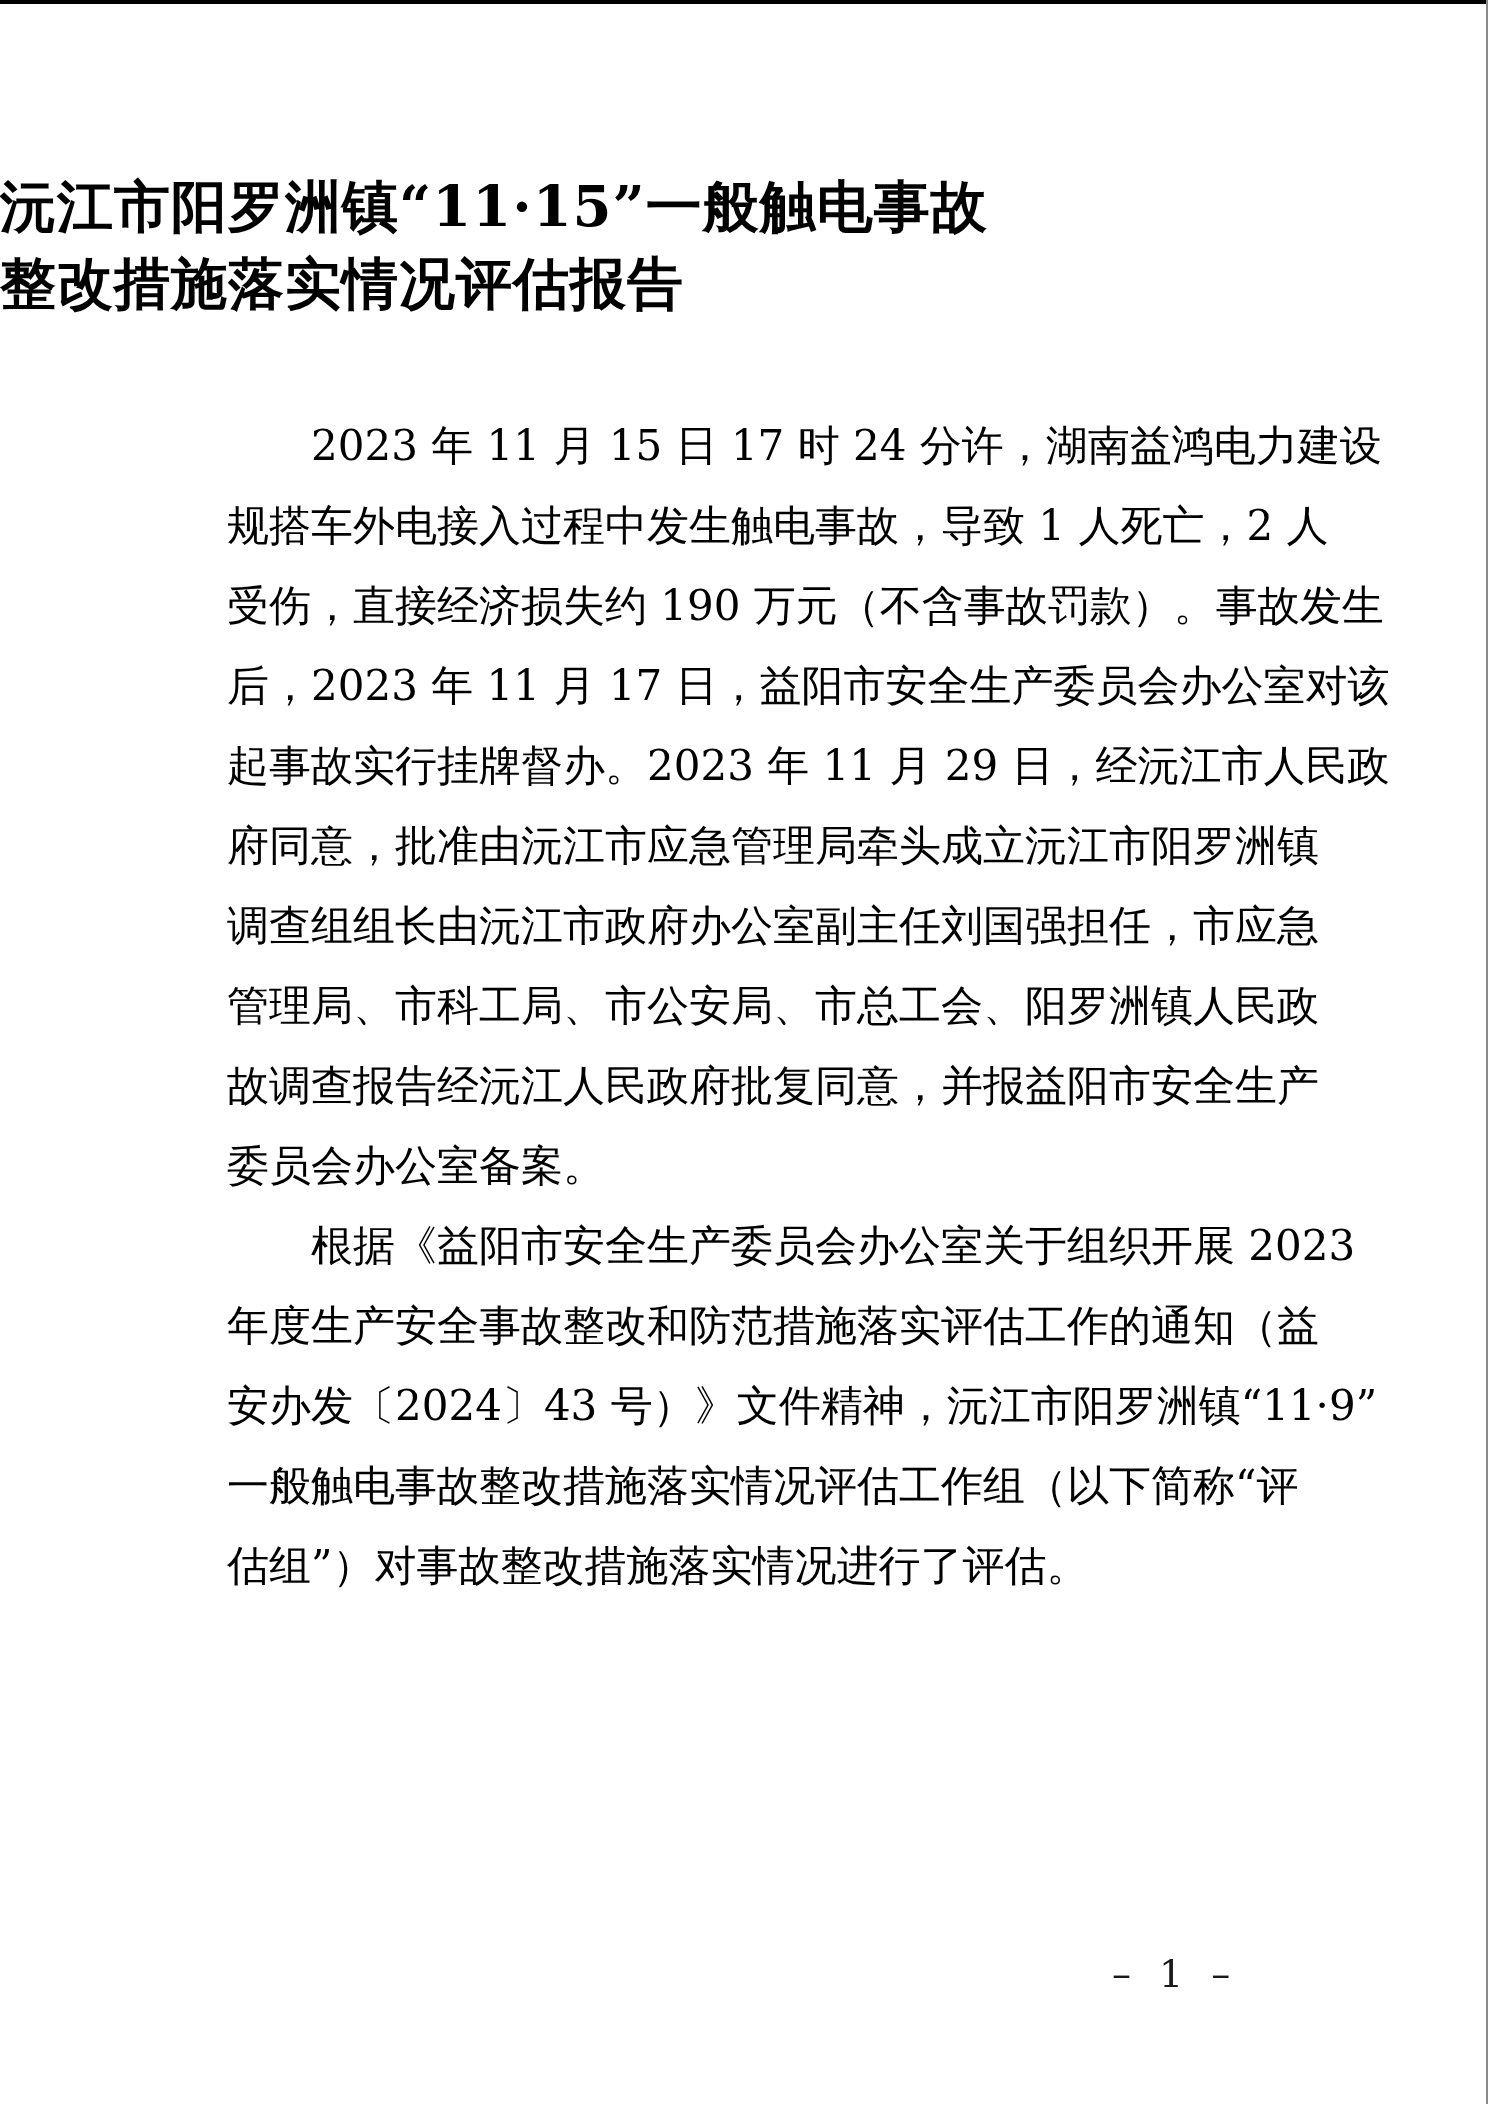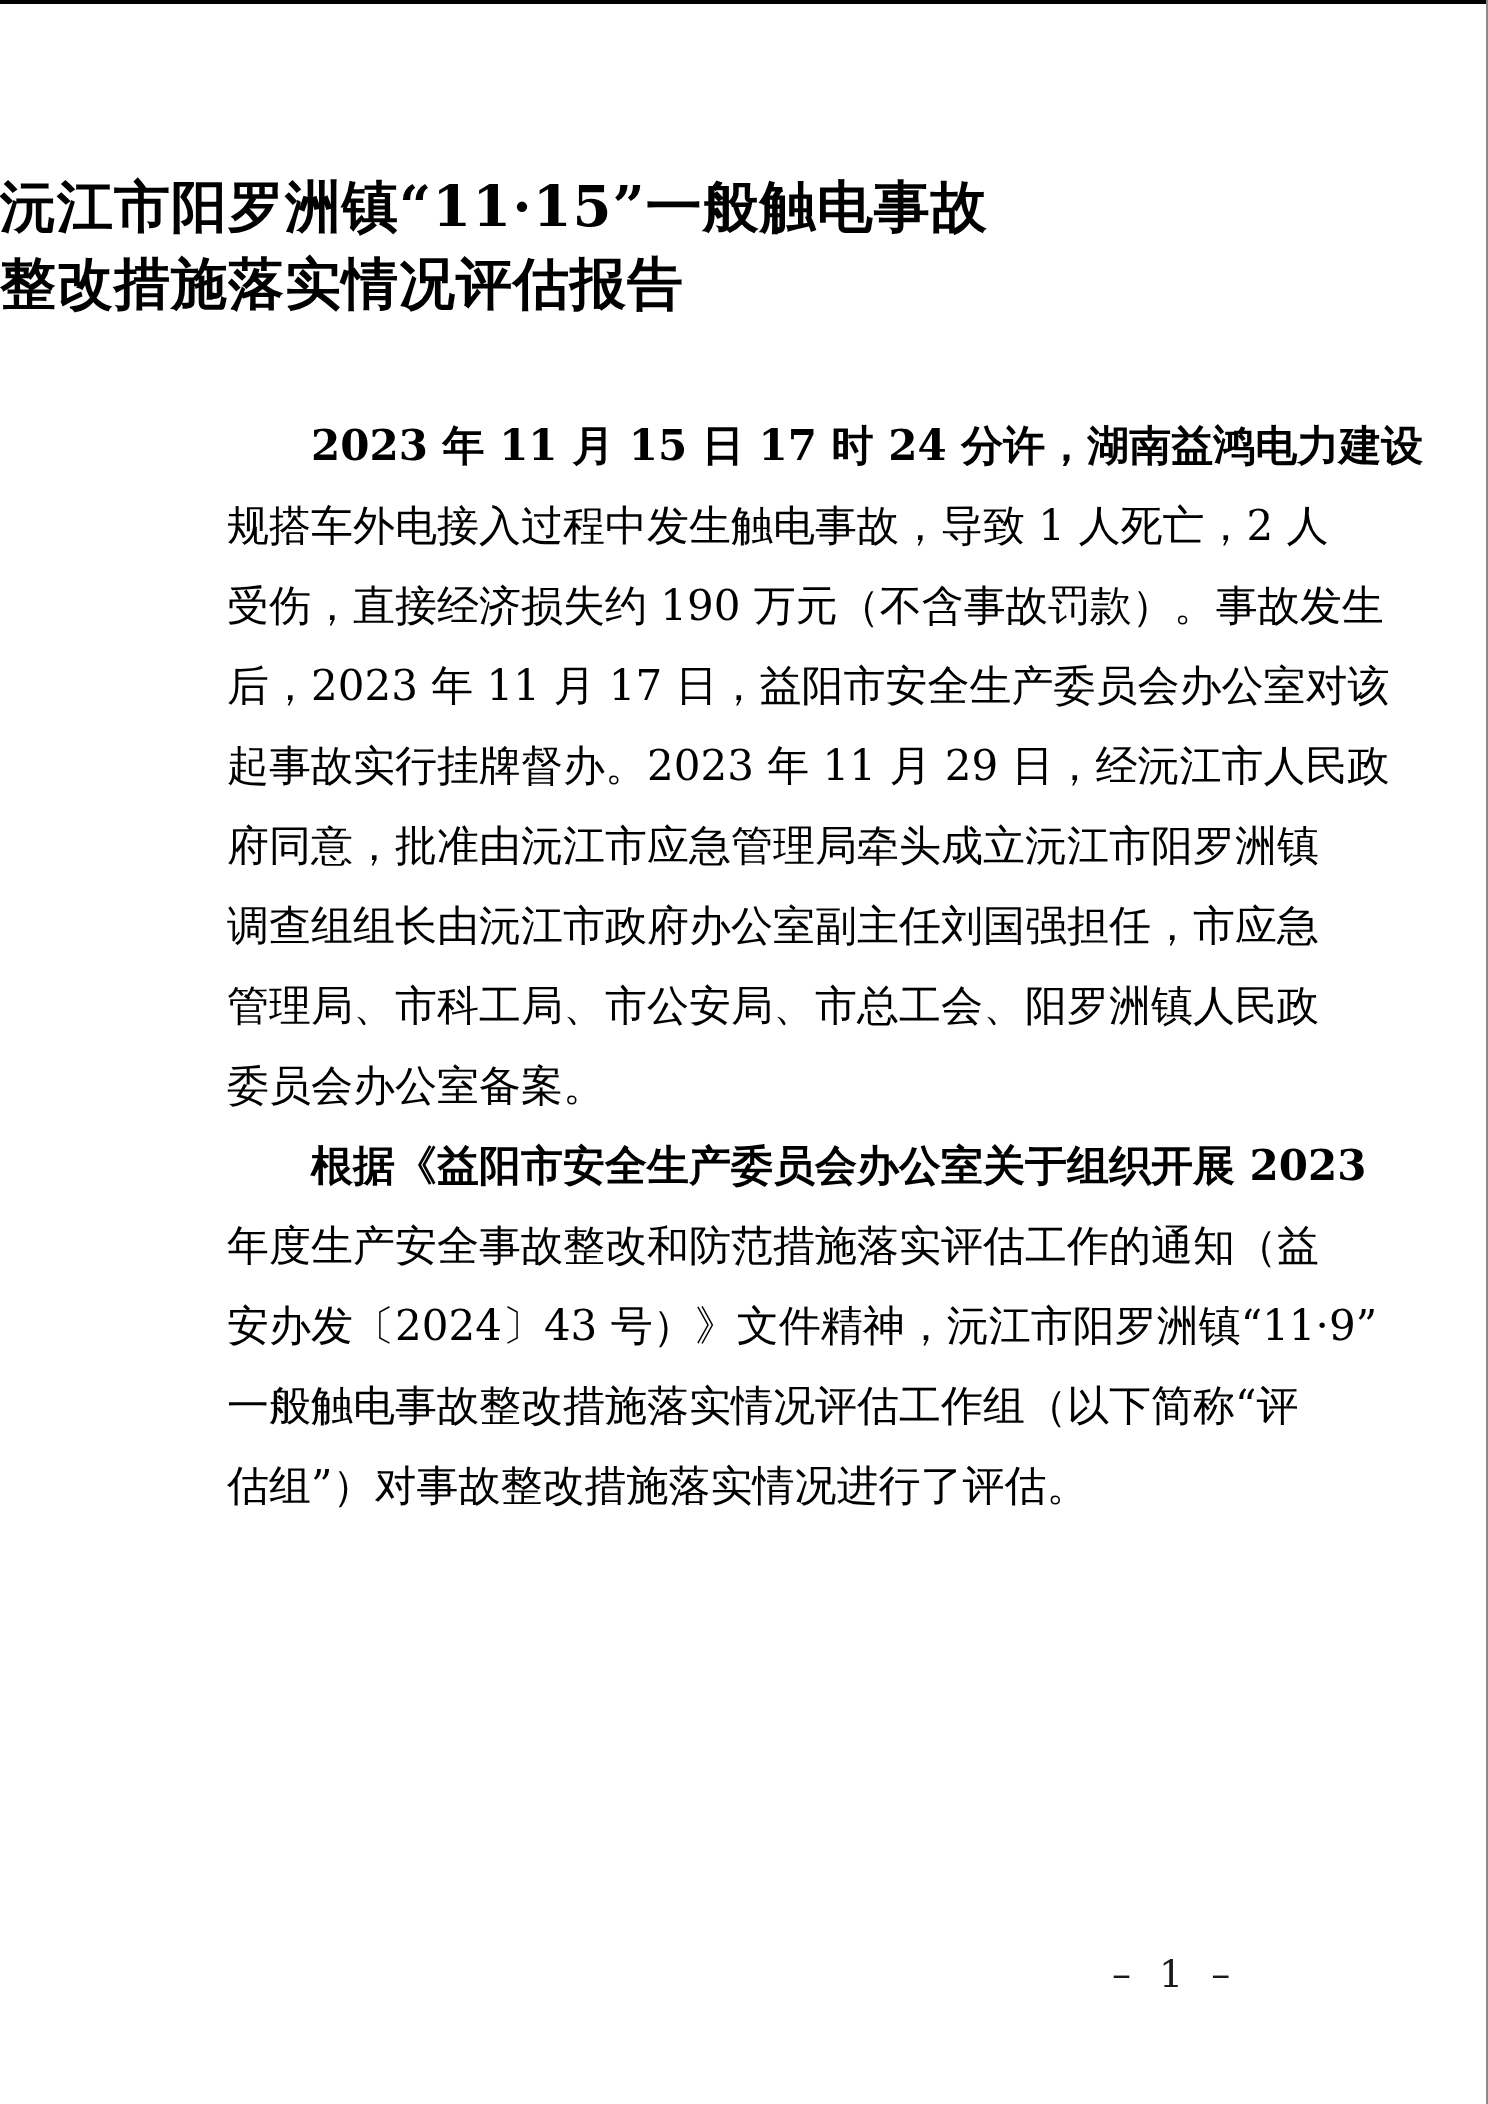--- a/index.html
+++ b/index.html
@@ -49,21 +49,20 @@
   }
   .body-line {
     text-align: justify;
     text-align-last: justify;
     text-justify: inter-character;
     white-space: nowrap;
     height: 80px;
   }
   .body-line.indent {
     text-indent: 2em;
-    font-weight: bold;
   }
   .body-line.para-end {
     text-align-last: left;
   }
   .page-number {
     position: absolute;
     top: 1952px;
     left: 1112px;
     font-size: 38px;
     line-height: 44px;
@@ -85,20 +84,21 @@
 
   <div class="body-block">
     <div class="body-line indent">2023 年 11 月 15 日 17 时 24 分许，湖南益鸿电力建设</div>
     <div class="body-line">规搭车外电接入过程中发生触电事故，导致 1 人死亡，2 人</div>
     <div class="body-line">受伤，直接经济损失约 190 万元（不含事故罚款）。事故发生</div>
     <div class="body-line">后，2023 年 11 月 17 日，益阳市安全生产委员会办公室对该</div>
     <div class="body-line">起事故实行挂牌督办。2023 年 11 月 29 日，经沅江市人民政</div>
     <div class="body-line">府同意，批准由沅江市应急管理局牵头成立沅江市阳罗洲镇</div>
     <div class="body-line">调查组组长由沅江市政府办公室副主任刘国强担任，市应急</div>
     <div class="body-line">管理局、市科工局、市公安局、市总工会、阳罗洲镇人民政</div>
+    <div class="body-line">故调查报告经沅江人民政府批复同意，并报益阳市安全生产</div>
     <div class="body-line para-end">委员会办公室备案。</div>
     <div class="body-line indent">根据《益阳市安全生产委员会办公室关于组织开展 2023</div>
     <div class="body-line">年度生产安全事故整改和防范措施落实评估工作的通知（益</div>
     <div class="body-line">安办发〔2024〕43 号）》文件精神，沅江市阳罗洲镇“11·9”</div>
     <div class="body-line">一般触电事故整改措施落实情况评估工作组（以下简称“评</div>
     <div class="body-line para-end">估组”）对事故整改措施落实情况进行了评估。</div>
   </div>
 
   <div class="page-number">– 1 –</div>
 </div>

